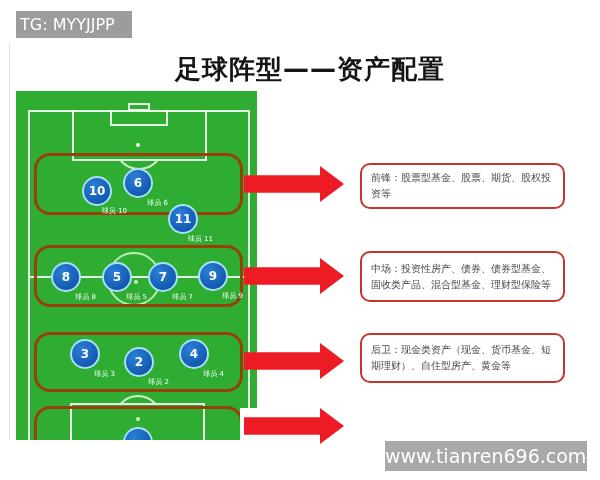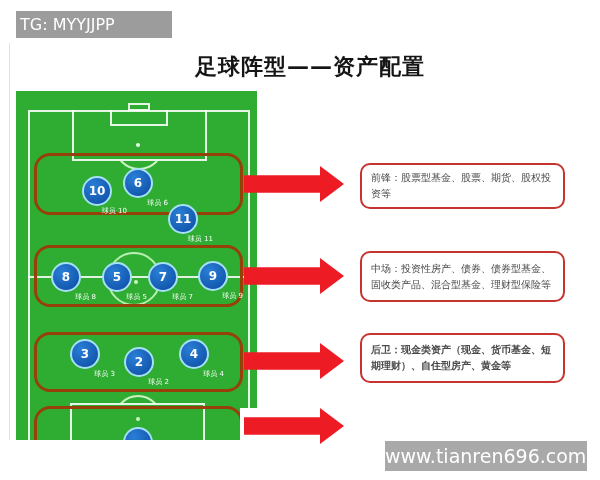--- a/index.html
+++ b/index.html
@@ -1,25 +1,25 @@
 <!DOCTYPE html>
 <html><head>
 <meta charset="utf-8">
 <style>
   html,body{margin:0;padding:0;}
   body{font-family:"DejaVu Sans","Liberation Sans",sans-serif;background:#fff;}
   .page{position:relative;width:600px;height:480px;background:#ffffff;overflow:hidden;}
 
   
-  .tg-badge{position:absolute;left:16px;top:11px;width:156px;height:27px;background:#9c9c9c;
+  .tg-badge{position:absolute;left:16px;top:11px;width:116px;height:27px;background:#9c9c9c;
     color:#fff;font-size:16px;display:flex;align-items:center;padding-left:4px;box-sizing:border-box;}
 
   
   .title{position:absolute;left:20px;top:52px;width:580px;text-align:center;
-    font-size:22px;font-weight:bold;color:#151515;letter-spacing:1px;}
+    font-size:26px;font-weight:bold;color:#151515;letter-spacing:1px;}
 
   
   .edge-line{position:absolute;left:9px;top:43px;width:1px;height:397px;background:#e2e2e2;}
 
   
   .pitch{position:absolute;left:16px;top:91px;width:241px;height:349px;background:#2fad32;overflow:hidden;}
   .pline{position:absolute;border:2px solid rgba(255,255,255,0.88);background:transparent;box-sizing:border-box;}
   .boundary{left:12px;top:19px;width:222px;height:400px;}
   .pa-top{left:56px;top:19px;width:135px;height:51px;border-top:none;}
   .gb-top{left:94px;top:19px;width:58px;height:16px;border-top:none;}
@@ -63,21 +63,21 @@
     clip-path:polygon(0 26%,76% 26%,76% 0,100% 50%,76% 100%,76% 74%,0 74%);}
   .a1{top:166px;} .a2{top:258px;} .a3{top:343px;} .a4{top:408px;}
   .arrow-backdrop{position:absolute;left:240px;top:408px;width:108px;height:34px;background:#ffffff;z-index:2;}
 
   
   .panel{position:absolute;left:360px;width:205px;border:2px solid #c5342e;border-radius:10px;
     background:#fff;color:#4a4a4a;font-size:10px;line-height:16px;padding:2px 9px;
     box-sizing:border-box;display:flex;align-items:center;z-index:2;}
   .panel-1{top:163px;height:46px;}
   .panel-2{top:251px;height:51px;}
-  .panel-3{top:333px;height:50px;font-weight:bold;}
+  .panel-3{top:333px;height:50px;}
   .panel-4{top:411px;height:32px;border-bottom:none;border-radius:10px 10px 0 0;}
 
   
   .footer-bar{position:absolute;left:385px;top:441px;width:202px;height:30px;background:#a9a9a9;
     color:#fff;font-size:19px;display:flex;align-items:center;box-sizing:border-box;z-index:4;}
 </style>
 </head>
 <body>
 
 <div class="page">

